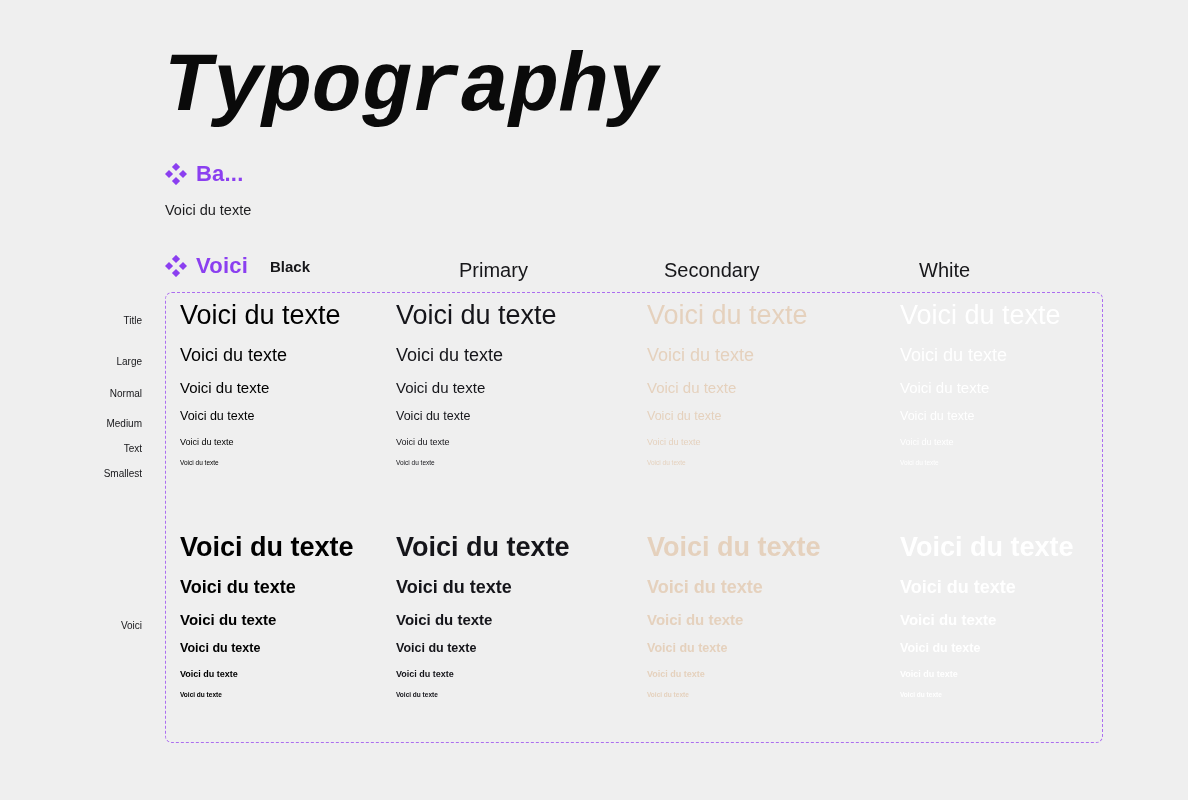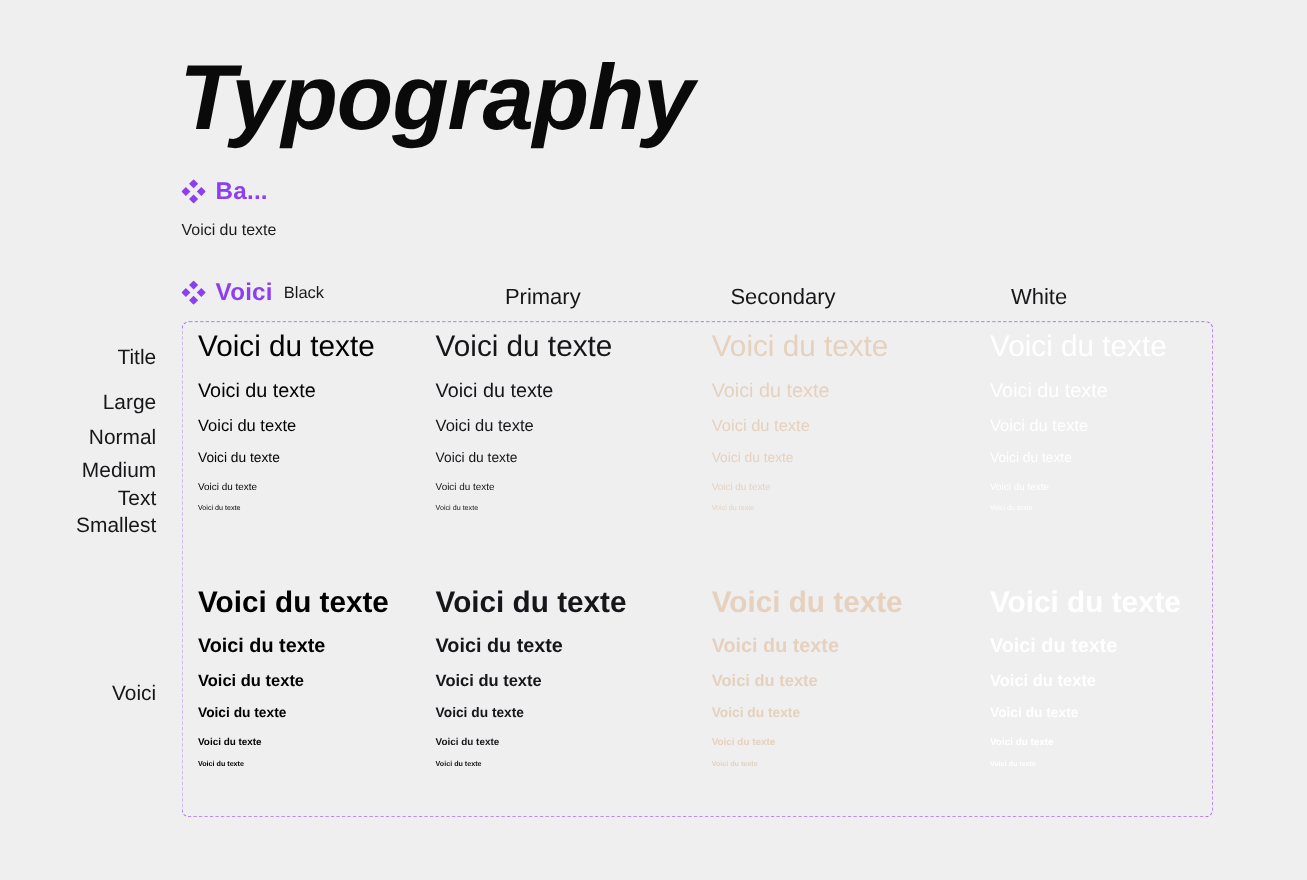--- a/index.html
+++ b/index.html
@@ -13,21 +13,21 @@
     font-family: "Liberation Sans", sans-serif;
     overflow: hidden;
     position: relative;
   }
 
   
   #page-title {
     position: absolute;
     left: 163px;
     top: 46px;
-    font-family: Liberation Sans, sans-serif;
+    font-family: Liberation Mono, monospace;
     font-style: italic;
     font-weight: 700;
     font-size: 84px;
     line-height: 1;
     color: #0a0a0a;
     letter-spacing: -1px;
     white-space: nowrap;
   }
 
   
@@ -49,23 +49,23 @@
   }
 
   .section-title {
     font-size: 22px;
     font-weight: 700;
     color: #8b3ff0;
     letter-spacing: 0.2px;
   }
   .section-suffix {
     font-size: 15px;
-    font-weight: 400;
+    font-weight: 700;
     color: #17171a;
-    margin-left: 1px;
+    margin-left: 13px;
   }
 
   #basics-sub {
     position: absolute;
     left: 165px;
     top: 202px;
     font-size: 14.5px;
     color: #1c1c1e;
   }
 
@@ -78,21 +78,21 @@
     white-space: nowrap;
   }
   .col-head.c1 { left: 459px; }
   .col-head.c2 { left: 650px; margin-left: 14px; }
   .col-head.c3 { left: 894px; margin-left: 25px; }
 
   
   .row-label {
     position: absolute;
     right: 1046px; 
-    font-size: 19px;
+    font-size: 10px;
     color: #17171a;
     text-align: right;
     white-space: nowrap;
   }
 
   
   #type-frame {
     position: absolute;
     left: 165px;
     top: 292px;

